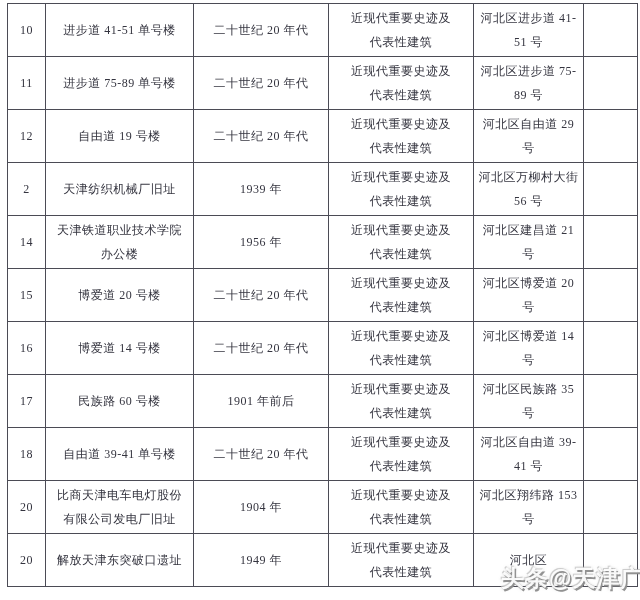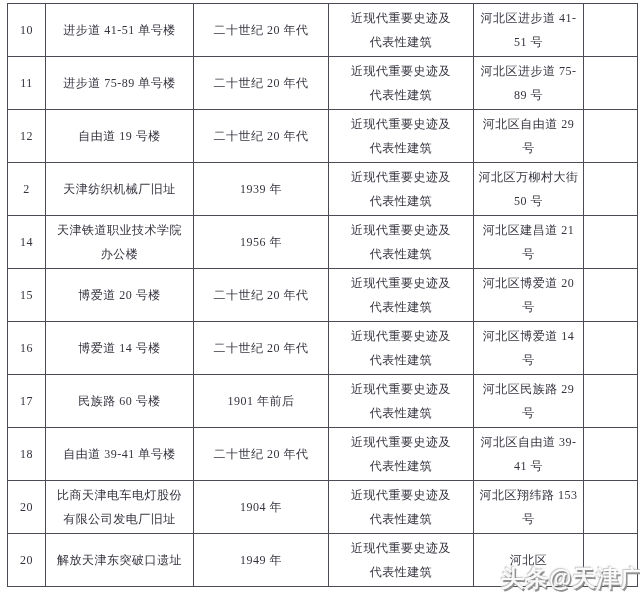--- a/index.html
+++ b/index.html
@@ -97,21 +97,21 @@
 号</td>
           <td></td>
         </tr>
         <tr>
           <td>2</td>
           <td>天津纺织机械厂旧址</td>
           <td>1939 年</td>
           <td>近现代重要史迹及
 代表性建筑</td>
           <td>河北区万柳村大街
-50 号</td>
+56 号</td>
           <td></td>
         </tr>
         <tr>
           <td>14</td>
           <td>天津铁道职业技术学院
 办公楼</td>
           <td>1956 年</td>
           <td>近现代重要史迹及
 代表性建筑</td>
           <td>河北区建昌道 21
@@ -137,21 +137,21 @@
           <td>河北区博爱道 14
 号</td>
           <td></td>
         </tr>
         <tr>
           <td>17</td>
           <td>民族路 60 号楼</td>
           <td>1901 年前后</td>
           <td>近现代重要史迹及
 代表性建筑</td>
-          <td>河北区民族路 29
+          <td>河北区民族路 35
 号</td>
           <td></td>
         </tr>
         <tr>
           <td>18</td>
           <td>自由道 39-41 单号楼</td>
           <td>二十世纪 20 年代</td>
           <td>近现代重要史迹及
 代表性建筑</td>
           <td>河北区自由道 39-

